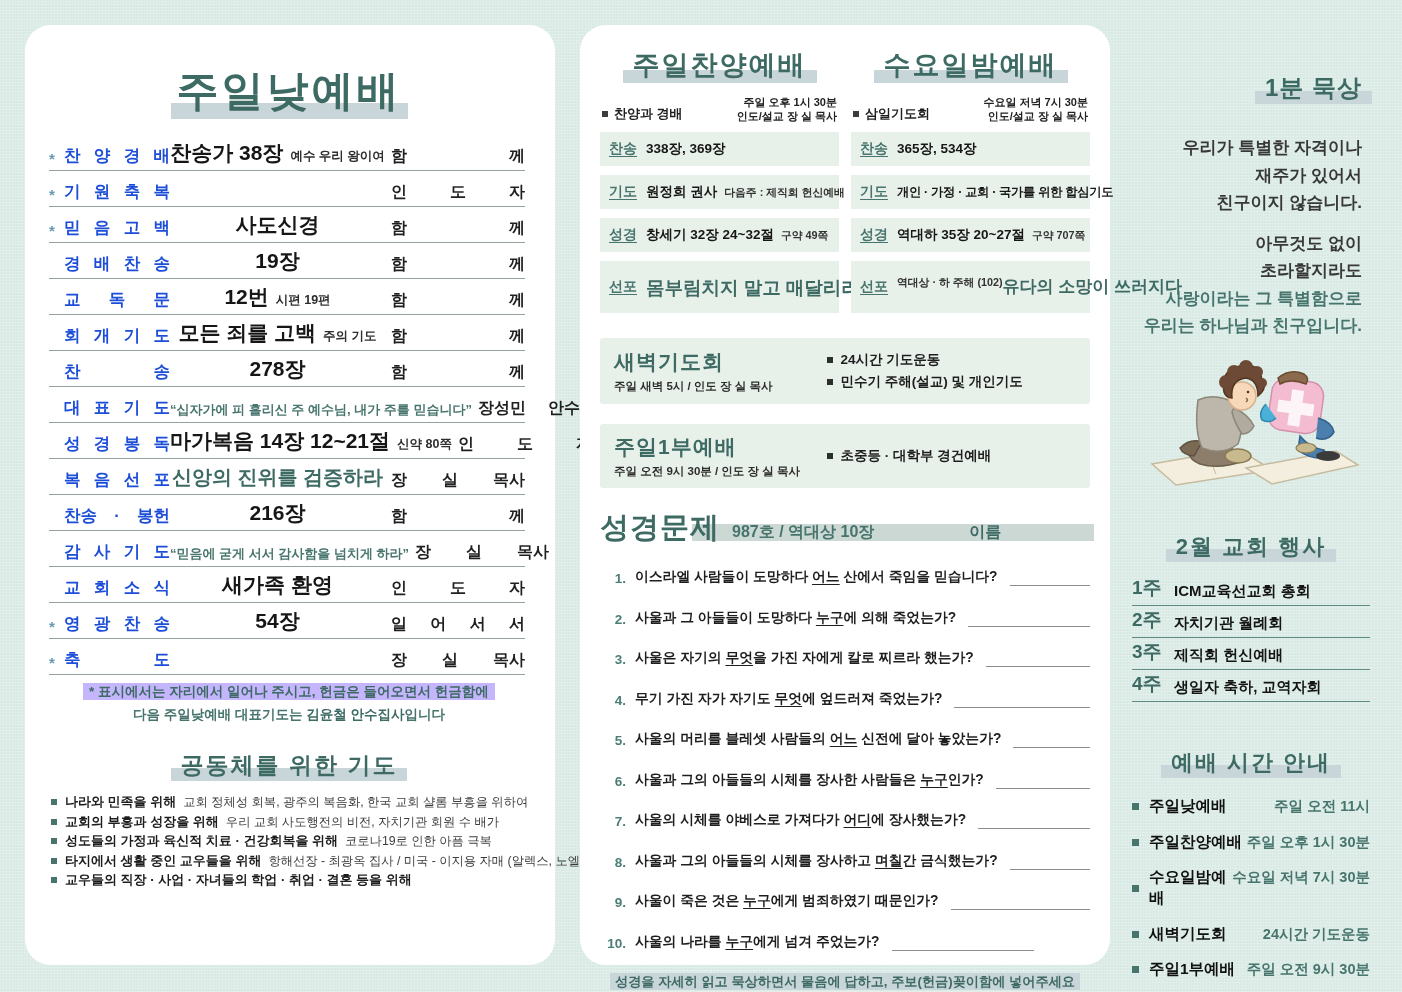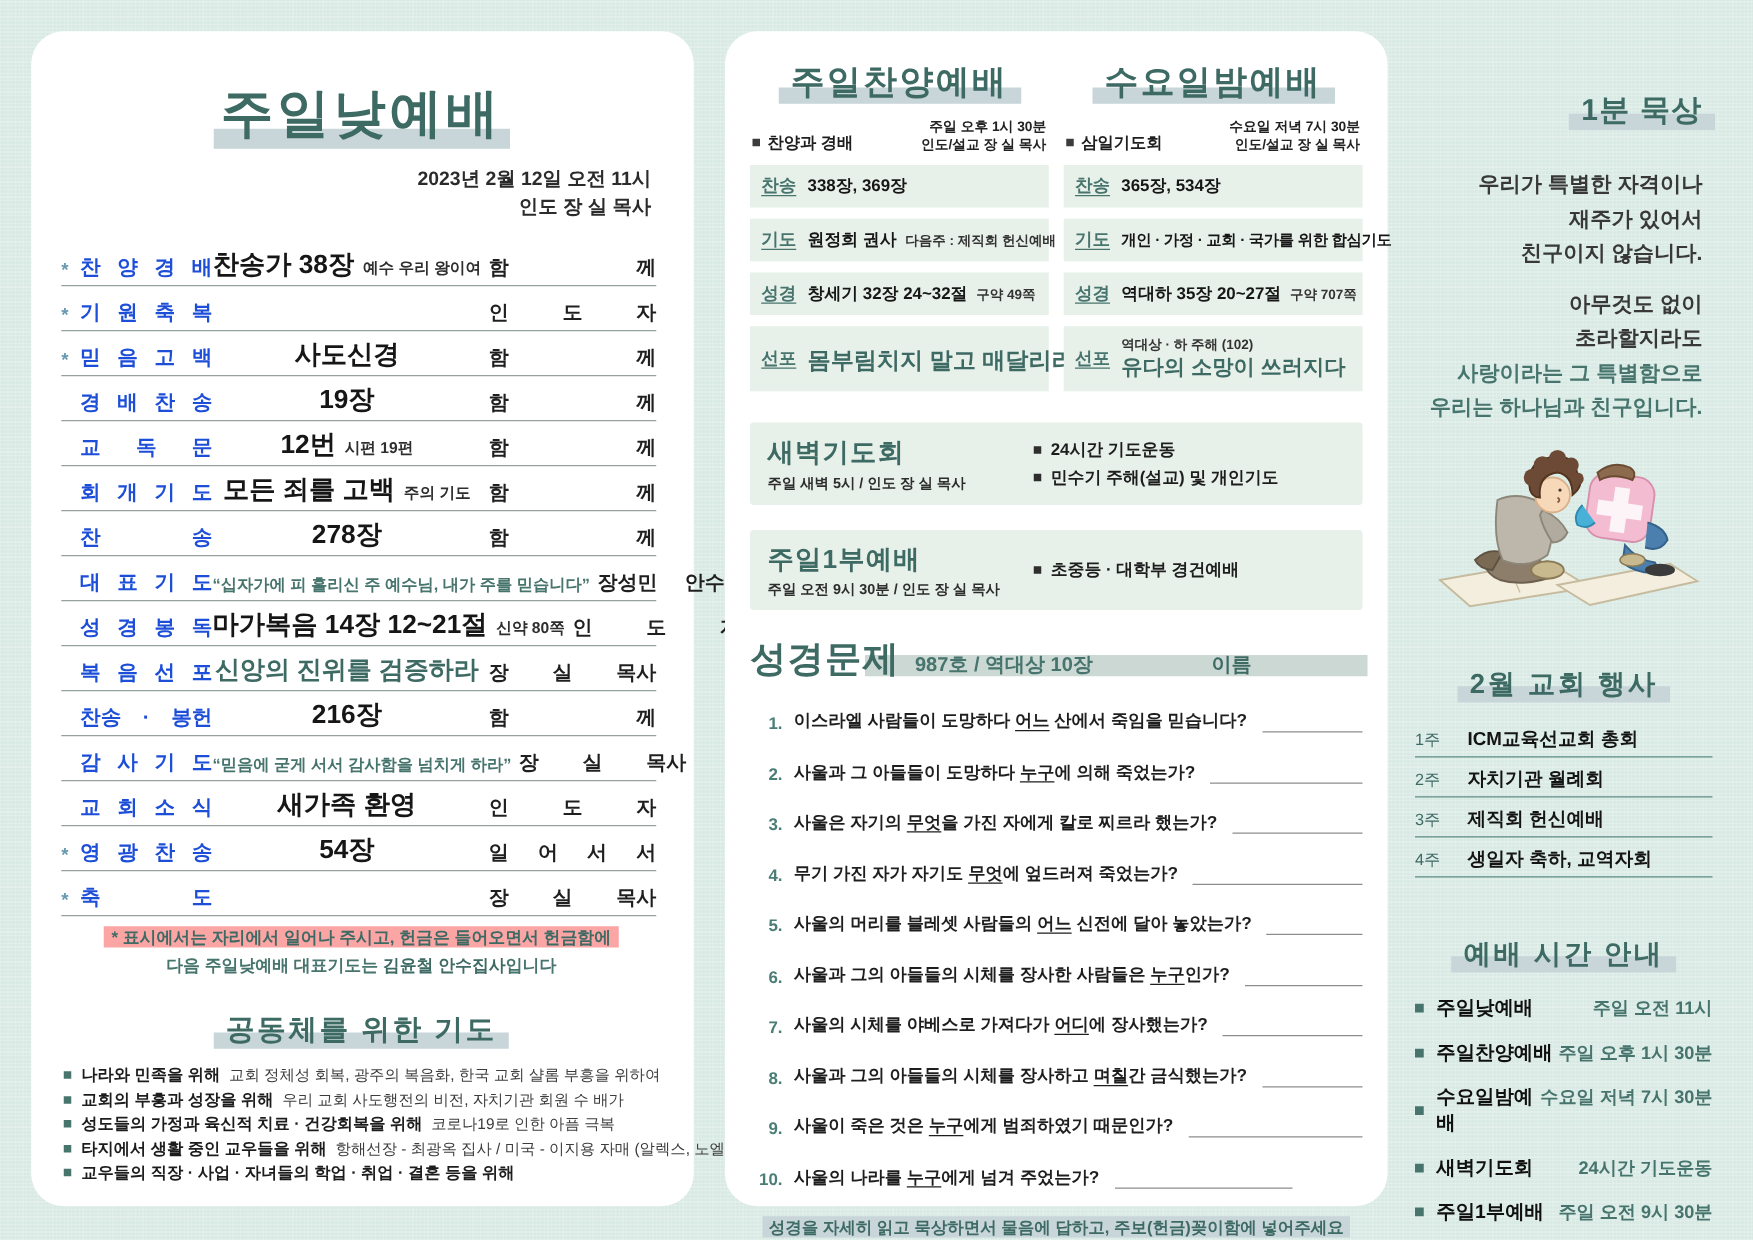--- a/index.html
+++ b/index.html
@@ -33,21 +33,21 @@
   .srow{height:36px;box-sizing:border-box;display:flex;align-items:flex-end;padding-bottom:3px;border-bottom:1px solid #96a2a0;}
   .star{flex:none;width:15px;color:#6699b0;font-weight:700;font-size:15px;}
   .slabel{flex:none;display:inline-block;width:106px;text-align:justify;text-align-last:justify;font-weight:700;font-size:16.5px;color:#1d4ed8;white-space:nowrap;}
   .scenter{flex:1;text-align:center;white-space:nowrap;}
   .smain{font-weight:700;font-size:21px;color:#161616;}
   .snote{font-size:12.5px;color:#2e2e2e;font-weight:600;margin-left:7px;}
   .squote{font-size:13px;color:#47756d;font-weight:700;}
   .ssermon{font-size:20px;color:#3e6a64;font-weight:800;}
   .swho{flex:none;display:inline-block;width:134px;margin-left:6px;text-align:justify;text-align-last:justify;font-weight:700;font-size:16px;color:#1f1f1f;white-space:nowrap;}
   .noteline1{margin-top:8px;text-align:center;font-size:13.5px;font-weight:700;color:#3e6a64;}
-  .noteline1 .hl{background:#fca5a5;padding:1px 6px;}
+  .noteline1 .hl{background:#c4b5fd;padding:1px 6px;}
   .noteline2{margin-top:5px;text-align:center;font-size:13.5px;font-weight:600;color:#47756d;}
   .noteline2 b{font-weight:800;color:#3e6a64;}
   .prayer{margin-top:26px;}
   .prayer-head{text-align:center;}
   .prayer-head .htext{font-size:23px;letter-spacing:2px;}
   .plist{margin:14px 2px 0 6px;}
   .pitem{display:flex;align-items:baseline;margin-bottom:5px;line-height:14.5px;}
   .psq{flex:none;width:6px;height:6px;background:#47756d;margin-right:8px;align-self:center;}
   .pb{font-weight:800;font-size:13px;color:#1c1c1c;white-space:nowrap;}
   .pd{font-size:12.3px;font-weight:500;color:#3c3c3c;margin-left:7px;white-space:nowrap;}
@@ -61,21 +61,21 @@
   .svc-sub-left{display:flex;align-items:center;font-size:13px;font-weight:700;color:#1e1e1e;}
   .sqd{display:inline-block;width:6px;height:6px;background:#3c3c3c;margin-right:6px;}
   .svc-sub-right{text-align:right;font-size:11px;font-weight:600;color:#222;line-height:14px;}
   .svc-row{background:#e8f0ea;padding:8px 9px;margin-bottom:9px;display:flex;align-items:baseline;}
   .svc-row.tall{min-height:36px;align-items:center;}
   .k{flex:none;color:#47756d;font-weight:800;font-size:14px;text-decoration:underline;text-underline-offset:3px;margin-right:9px;}
   .v{font-weight:700;font-size:13.5px;color:#161616;white-space:nowrap;}
   .v.small{font-size:12.3px;letter-spacing:-0.3px;}
   .vn{font-size:10.8px;font-weight:600;color:#333;margin-left:7px;white-space:nowrap;}
   .svc-sermon{font-size:18.5px;font-weight:800;color:#3e6a64;white-space:nowrap;}
-  .sermon-stack{display:flex;flex-direction:column;line-height:1.25;}
+  .sermon-stack{display:flex;flex-direction:row;line-height:1.25;}
   .sermon-stack .vn{margin-left:0;}
   .sermon-stack .svc-sermon{font-size:17px;}
 
   .band{background:#e8f0ea;border-radius:3px;display:flex;align-items:center;padding:9px 14px;margin:16px 0 20px;}
   .band2{margin-top:2px;}
   .band-left{width:46%;}
   .band-title{font-size:21px;font-weight:800;color:#3e6a64;letter-spacing:1px;}
   .band-sub{font-size:11.5px;color:#2d2d2d;font-weight:600;margin-top:3px;}
   .band-bullets{flex:1;}
   .bitem{display:flex;align-items:center;font-size:13.5px;font-weight:700;color:#1d1d1d;margin:4px 0;}
@@ -101,21 +101,21 @@
   .med-head .htext{font-size:24px;letter-spacing:1px;}
   .med-body{margin-top:30px;font-size:17px;font-weight:700;color:#383838;line-height:27.5px;}
   .med-gap{height:13px;}
   .teal{color:#47756d;}
   .illu{position:absolute;top:352px;left:28px;}
   .events{position:absolute;top:532px;left:10px;right:14px;}
   .events-head{text-align:center;}
   .events-head .htext{font-size:22px;letter-spacing:2px;}
   .elist{margin-top:14px;}
   .erow{display:flex;align-items:flex-end;height:25px;border-bottom:1.5px solid #5d8b84;padding-bottom:4px;margin-bottom:2px;}
-  .ew{flex:none;width:42px;color:#3e6a64;font-weight:400;font-size:13px;}
+  .ew{flex:none;width:42px;color:#3e6a64;font-weight:700;font-size:19px;}
   .et{font-weight:700;font-size:15px;color:#141414;}
   .times{position:absolute;top:748px;left:10px;right:14px;}
   .times-head{text-align:center;}
   .times-head .htext{font-size:22px;letter-spacing:2px;}
   .tlist{margin-top:18px;}
   .trow{display:flex;align-items:baseline;margin-bottom:14.5px;}
   .tsq{flex:none;width:7px;height:7px;background:#47756d;margin-right:10px;align-self:center;}
   .tn{font-weight:800;font-size:15.5px;color:#101010;}
   .tt{margin-left:auto;color:#47756d;font-weight:700;font-size:14.5px;white-space:nowrap;}
 </style>
@@ -124,24 +124,20 @@
 
 <div class="page">
 
   <section class="panel left-panel">
     <div class="ltitle-row ltitle">
       <span class="hwrap">
         <span class="hbar"></span>
         <span class="htext">주일낮예배</span>
       </span>
     </div>
-    <div class="ldate">
-      <div>2023년 2월 12일 오전 11시</div>
-      <div>인도 장 실 목사</div>
-    </div>
 
     <div class="stable">
       <div class="srow">
           <span class="star">*</span>
           <span class="slabel">찬 양 경 배</span>
           <span class="scenter"><span class="smain">찬송가 38장</span><span class="snote">예수 우리 왕이여</span></span>
           <span class="swho">함 께</span>
         </div>
       <div class="srow">
           <span class="star">*</span>

